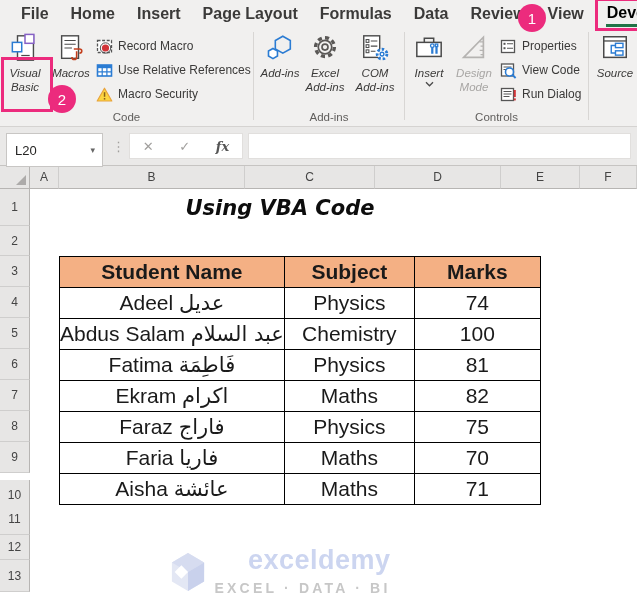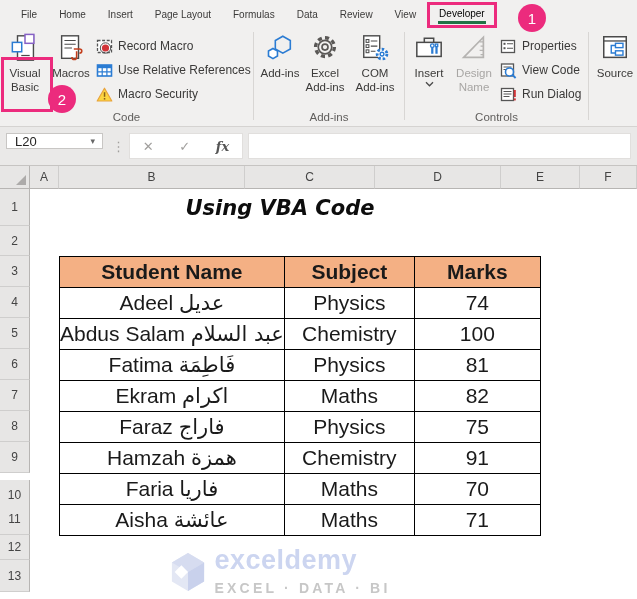--- a/index.html
+++ b/index.html
@@ -1,47 +1,47 @@
 <!DOCTYPE html>
 <html><head>
 <meta charset="utf-8">
 <style>
   html,body{margin:0;padding:0;background:#fff;}
   .stage{position:relative;width:637px;height:599px;overflow:hidden;background:#fff;
          font-family:"Liberation Sans",sans-serif;color:#252423;}
   
   .tabbar{position:absolute;top:0;left:0;width:637px;height:28px;background:#f1f0ef;
           display:flex;align-items:center;padding-left:10px;box-sizing:border-box;z-index:4;}
-  .tab{font-size:10px;color:#3b3a39;padding:6px 11px;white-space:nowrap;position:relative;cursor:default;}
+  .tab{font-size:16px;color:#3b3a39;padding:6px 11px;white-space:nowrap;position:relative;cursor:default;font-weight:bold;}
   .tab.active{border:3px solid #ec2b7d;padding:3px 9px 6px 9px;margin-top:1px;color:#000;z-index:6;background:#f1f0ef;}
   .tab.active .greenline{position:absolute;left:8px;right:8px;bottom:1px;height:3px;background:#217346;}
   .greenline{display:none;}
   .tab.active .greenline{display:block;}
   
   .badge{position:absolute;width:28px;height:28px;border-radius:50%;background:#ec2b7d;color:#fff;
          font-size:15px;display:flex;align-items:center;justify-content:center;z-index:9;}
   .badge1{left:518px;top:4px;}
   .badge2{left:48px;top:85px;}
   
   .ribbon{position:absolute;top:28px;left:0;width:637px;height:99px;background:#f1f0ef;
           border-bottom:1px solid #d5d3d1;box-sizing:border-box;z-index:2;}
   .gdivider{position:absolute;top:4px;bottom:6px;width:1px;background:#d8d6d4;}
   .glabel{position:absolute;bottom:3px;font-size:11.5px;color:#605e5c;text-align:center;}
   .bigbtn{position:absolute;top:5px;display:flex;flex-direction:column;align-items:center;cursor:default;}
   .bigbtn .bicon{height:30px;display:flex;align-items:center;justify-content:center;}
-  .bigbtn .blabel{margin-top:3px;font-size:11.5px;line-height:14px;color:#3b3a39;text-align:center;}
+  .bigbtn .blabel{margin-top:3px;font-size:11.5px;line-height:14px;color:#3b3a39;text-align:center;font-style:italic;}
   .bigbtn.disabled .blabel{color:#a8a6a4;}
   .smallbtn{position:absolute;display:flex;align-items:center;gap:5px;height:20px;cursor:default;}
   .smallbtn .slabel{font-size:12px;color:#3b3a39;white-space:nowrap;}
   .chev{margin-top:1px;}
   .vbbox{position:absolute;left:1px;top:29px;width:46px;height:49px;border:3px solid #ec2b7d;z-index:8;}
   
   .fbar{position:absolute;top:127px;left:0;width:637px;height:39px;background:#eae9e8;
         border-bottom:1px solid #c6c4c2;box-sizing:border-box;z-index:2;}
-  .namebox{position:absolute;left:6px;top:6px;width:97px;height:16px;background:#fff;border:1px solid #c8c6c4;
+  .namebox{position:absolute;left:6px;top:6px;width:97px;height:34px;background:#fff;border:1px solid #c8c6c4;
            box-sizing:border-box;display:flex;align-items:center;font-size:13px;color:#252423;padding-left:8px;}
   .namebox .ncaret{margin-left:auto;margin-right:7px;font-size:9px;color:#666;}
   .fdots{position:absolute;left:112px;top:6px;height:26px;display:flex;align-items:center;color:#a19f9d;font-size:13px;}
   .fbtns{position:absolute;left:129px;top:6px;width:114px;height:26px;background:#fff;border:1px solid #e1dfdd;
          box-sizing:border-box;display:flex;align-items:center;justify-content:space-around;}
   .fbtns .fb{font-size:13px;color:#a19f9d;}
   .fbtns .fx{font-family:"DejaVu Serif",serif;font-style:italic;font-weight:bold;font-size:13px;color:#555;}
   .finput{position:absolute;left:248px;top:6px;width:383px;height:26px;background:#fff;border:1px solid #e1dfdd;
           box-sizing:border-box;font-size:13px;padding:0 6px;outline:none;}
   
@@ -66,21 +66,21 @@
   .sheettitle{position:absolute;left:59px;top:25px;width:442px;height:34px;line-height:34px;text-align:center;
            font-size:21px;font-weight:bold;font-style:italic;color:#0d0d0d;font-family:"DejaVu Sans",sans-serif;}
   .stable{position:absolute;left:59px;top:90px;border-collapse:collapse;table-layout:fixed;}
   .stable td{border:1.5px solid #000;height:31px;padding:0;text-align:center;font-size:21px;color:#1a1a1a;
            box-sizing:border-box;background:#fff;overflow:hidden;white-space:nowrap;}
   .stable .hdr td{background:#F4B084;font-weight:bold;}
   .c-name{width:186px;} .c-subj{width:130px;} .c-marks{width:126px;}
   .arabic{font-family:"DejaVu Sans",sans-serif;}
   
   .wm{position:absolute;left:59px;top:381px;width:442px;display:flex;align-items:center;justify-content:center;gap:9px;}
-  .wm .wtxt{display:flex;flex-direction:column;align-items:flex-start;}
+  .wm .wtxt{display:flex;flex-direction:column;align-items:flex-end;}
   .wm .brand{font-size:27px;font-weight:bold;color:#ccd5f0;letter-spacing:0.5px;line-height:26px;}
   .wm .tagline{font-size:14px;letter-spacing:3.2px;color:#c7c7c7;margin-top:7px;font-weight:bold;}
   svg{display:block;}
 </style>
 </head>
 <body>
 
 <div class="stage">
 
   <div class="tabbar">
@@ -220,21 +220,21 @@
       </span>
     </div>
 
     <div class="bigbtn disabled" style="left:451px;width:46px;">
       <span class="bicon">
         <svg width="30" height="30" viewBox="0 0 32 32">
           <path d="M5 26 L26 4.5 L26 26 Z" fill="none" stroke="#b5b3b1" stroke-width="1.8"></path>
           <path d="M26 9.5h-4M26 14h-3M26 18.5h-4M26 23h-3" stroke="#b5b3b1" stroke-width="1.4"></path>
         </svg>
       </span>
-      <span class="blabel">Design Name</span>
+      <span class="blabel">Design Mode</span>
     </div>
 
     <div class="smallbtn" style="left:500px;top:8px;">
       <span>
         <svg width="17" height="17" viewBox="0 0 17 17">
           <rect x="1.5" y="2.5" width="13" height="12" fill="#fff" stroke="#555" stroke-width="1.3"></rect>
           <rect x="3.5" y="4.8" width="2" height="2" fill="#555"></rect>
           <rect x="3.5" y="9.2" width="2" height="2" fill="#555"></rect>
           <path d="M7 5.8h6M7 10.2h6" stroke="#555" stroke-width="1.1"></path>
         </svg>
@@ -368,28 +368,20 @@
           <tr>
           <td class="c-name">
             <span>Faraz</span>
             <span class="arabic">فاراج</span>
           </td>
           <td class="c-subj">Physics</td>
           <td class="c-marks">75</td>
         </tr>
           <tr>
           <td class="c-name">
-            <span>Hamzah</span>
-            <span class="arabic">همزة</span>
-          </td>
-          <td class="c-subj">Chemistry</td>
-          <td class="c-marks">91</td>
-        </tr>
-          <tr>
-          <td class="c-name">
             <span>Faria</span>
             <span class="arabic">فاريا</span>
           </td>
           <td class="c-subj">Maths</td>
           <td class="c-marks">70</td>
         </tr>
           <tr>
           <td class="c-name">
             <span>Aisha</span>
             <span class="arabic">عائشة</span>

